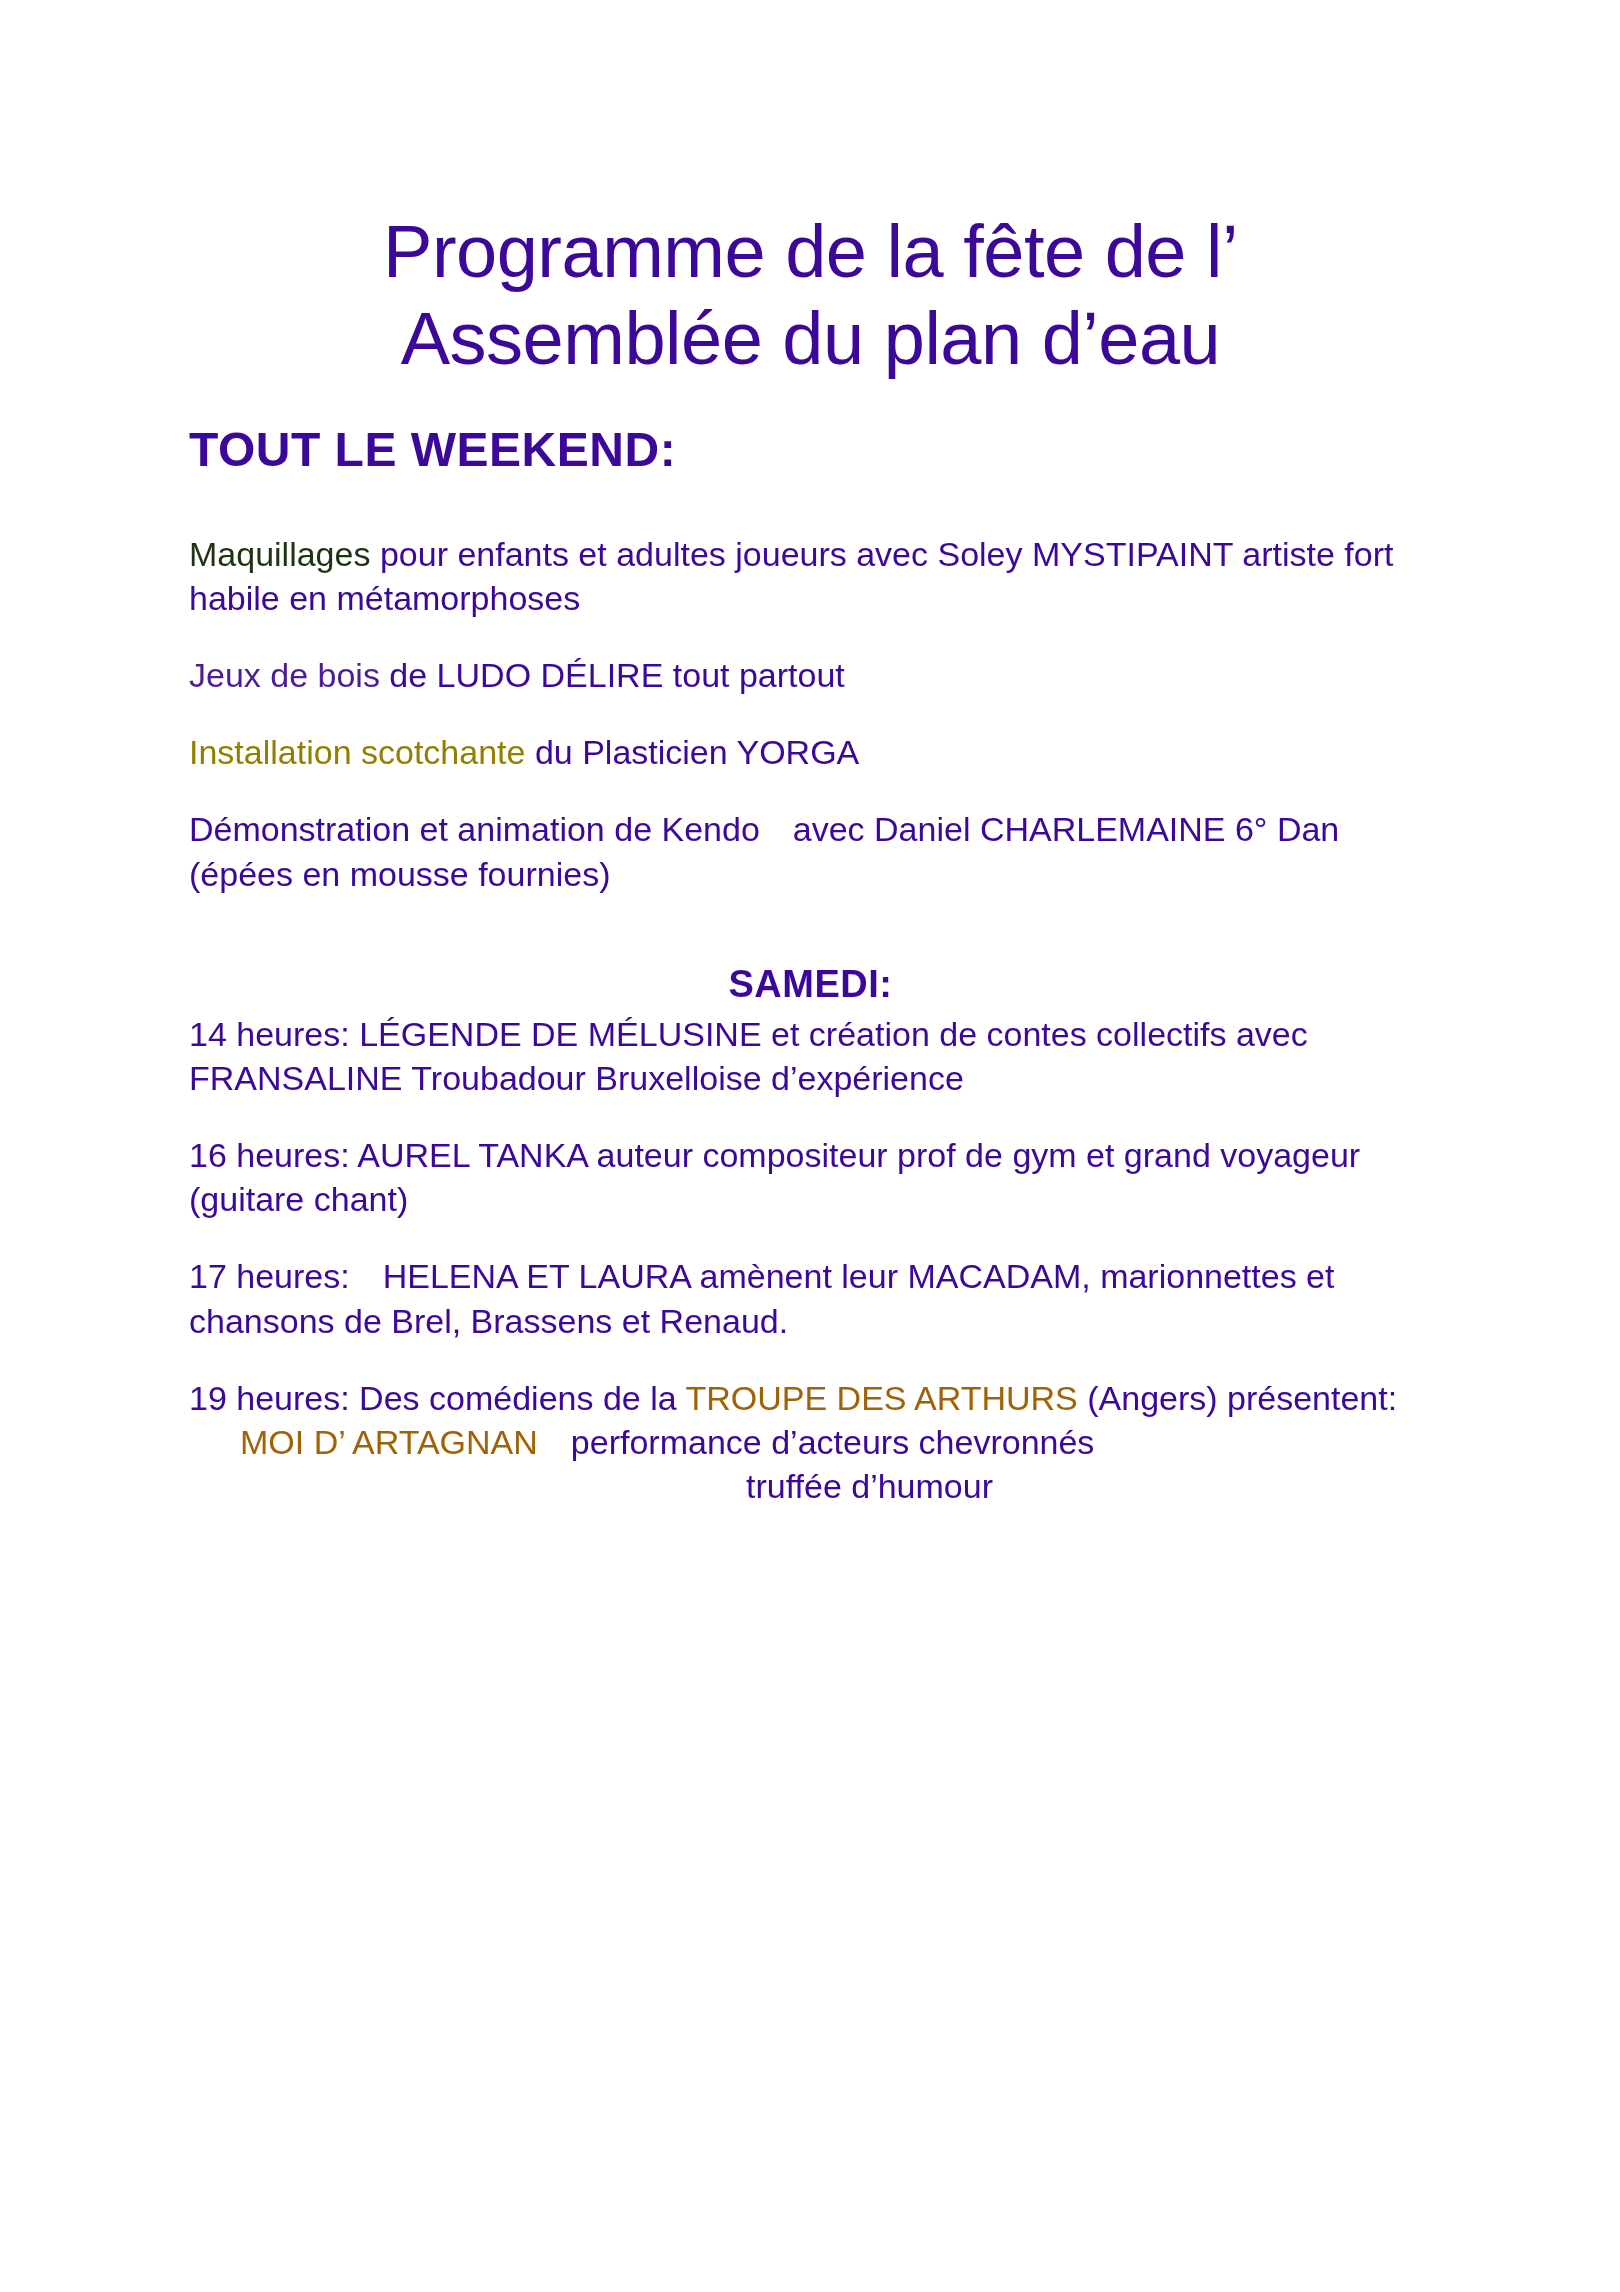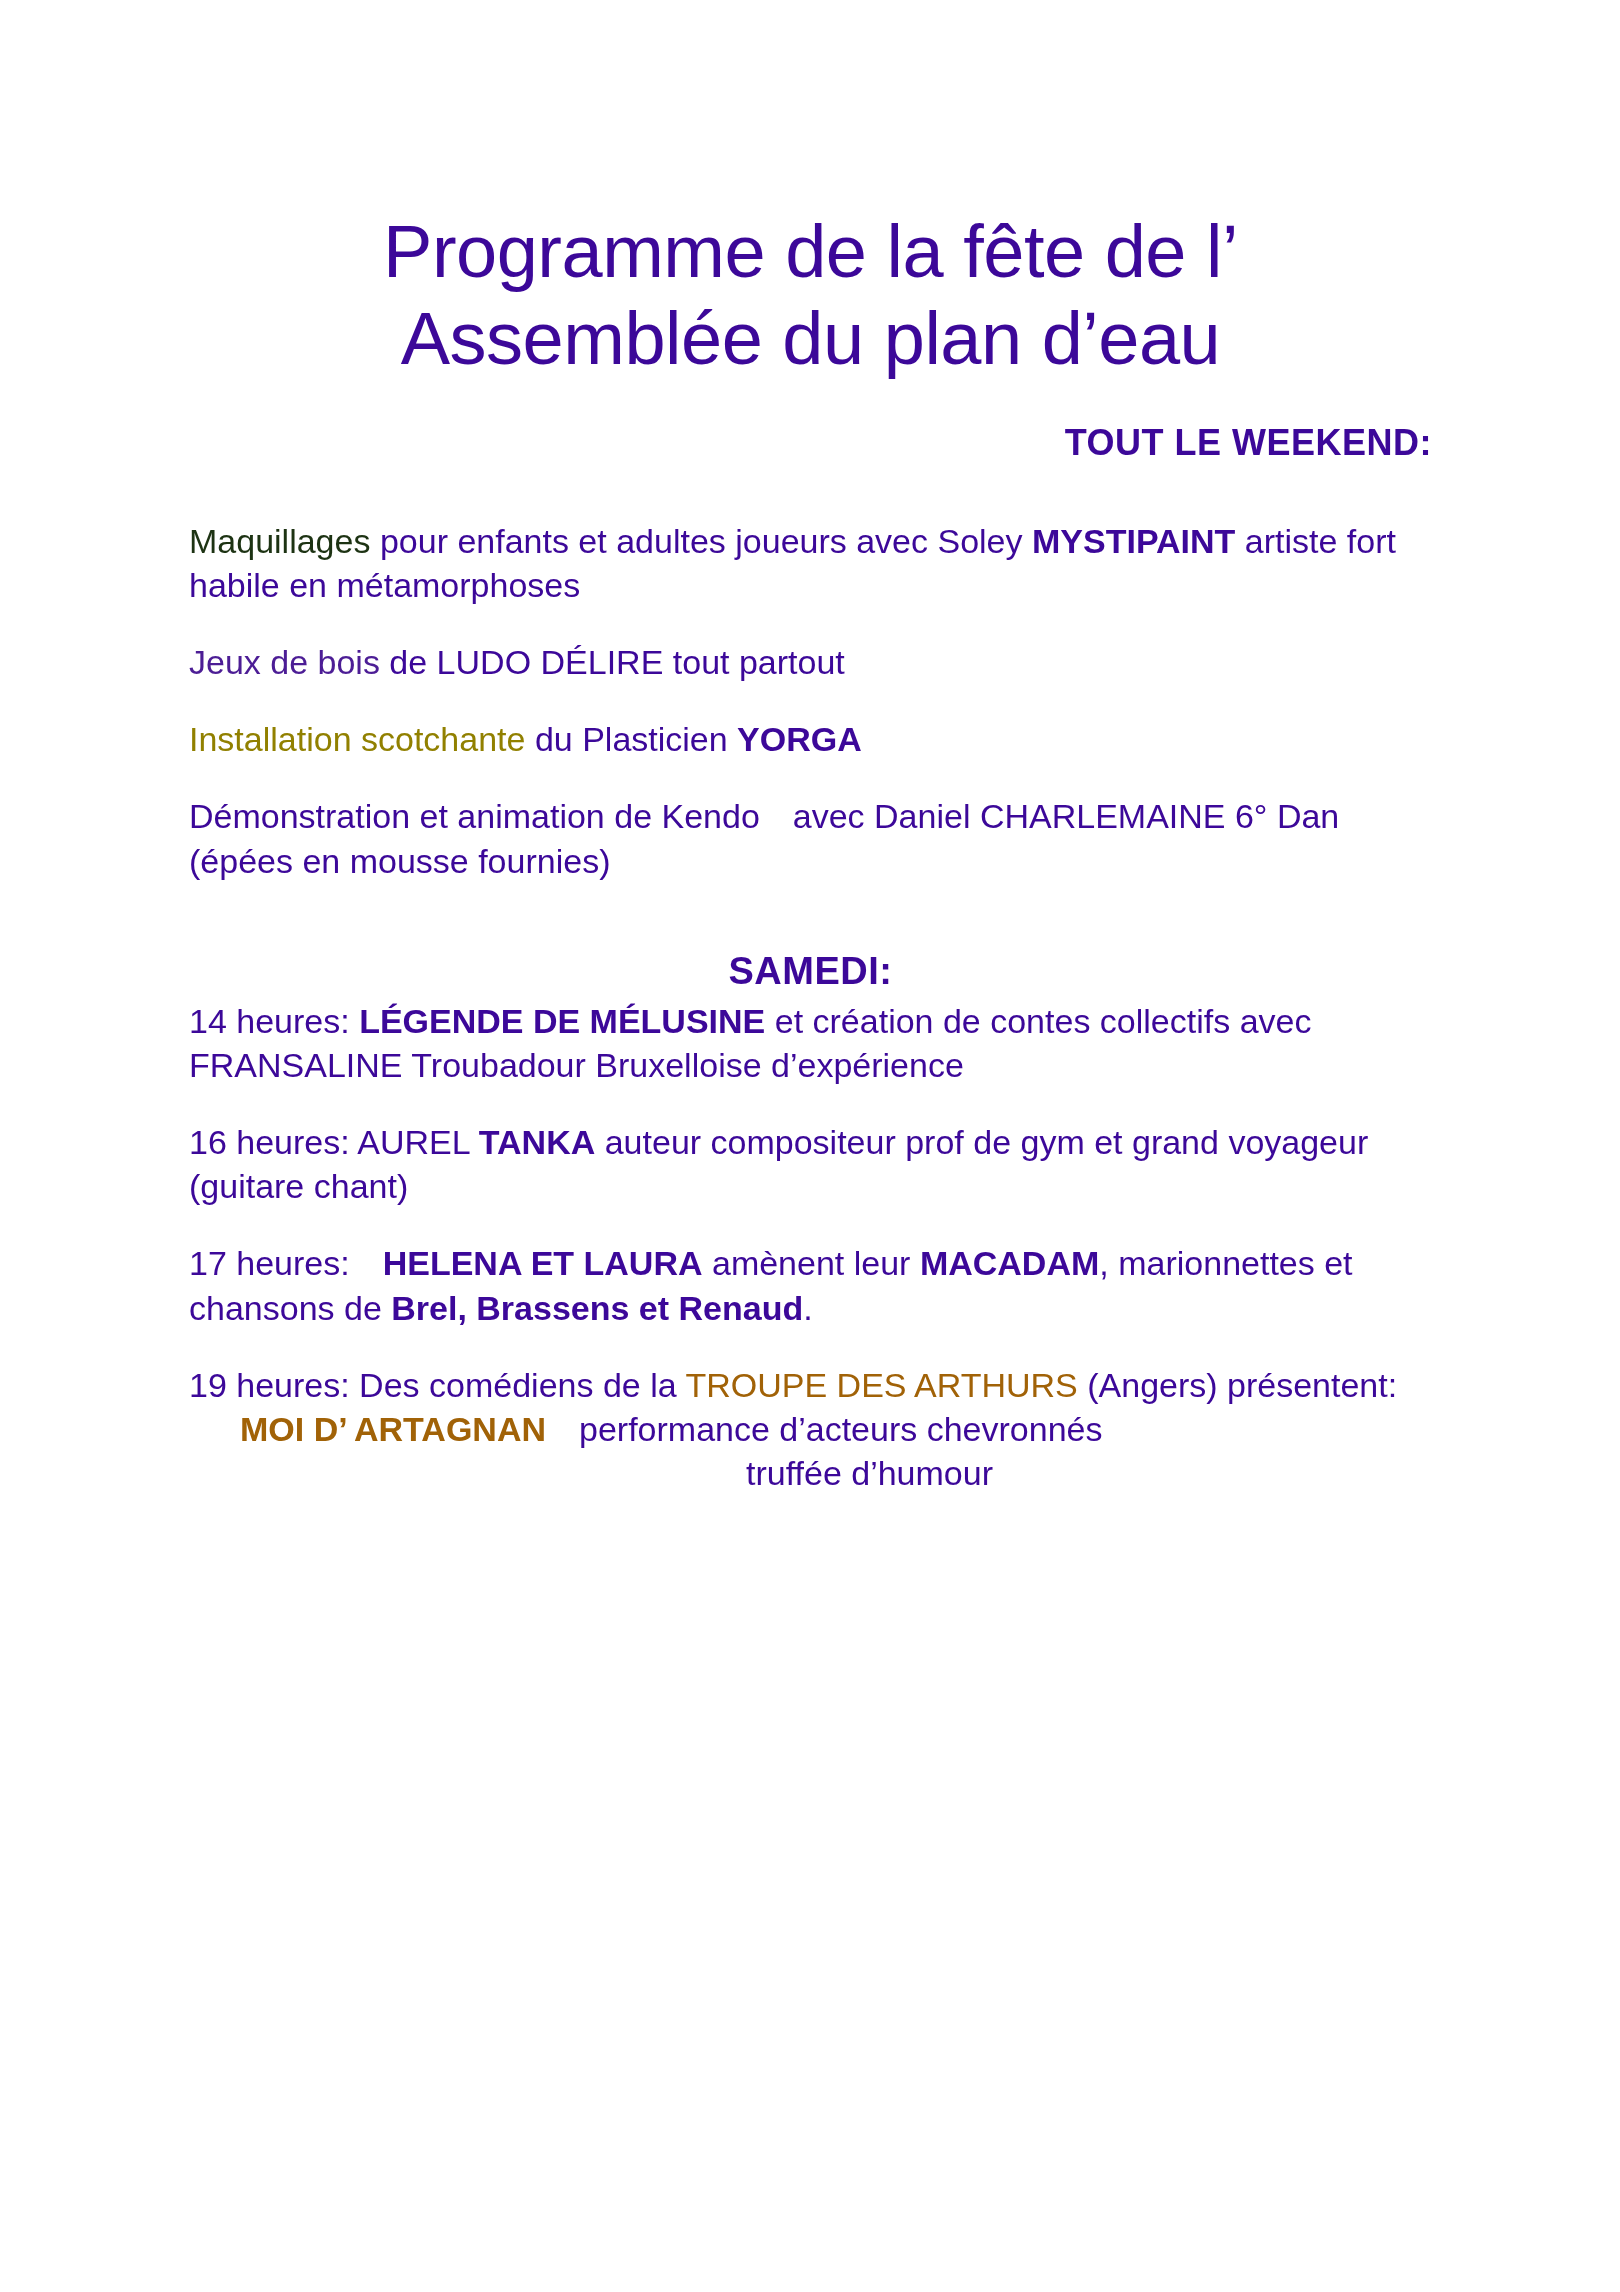--- a/index.html
+++ b/index.html
@@ -36,24 +36,24 @@
     line-height: 1.18;
     font-weight: 400;
     color: #3c0899;
     text-align: center;
     margin: 0 0 9.8px 0;
     letter-spacing: -0.5px;
   }
 
   
   .section-heading {
-    font-size: 36px;
+    font-size: 48px;
     font-weight: bold;
     color: #3c0899;
-    text-align: right;
+    text-align: left;
     margin: 39px 0 0 0;
     letter-spacing: 0.5px;
   }
   .heading-samedi {
     font-size: 38px;
     font-weight: bold;
     color: #3c0899;
     text-align: center;
     margin: 67px 0 5.9px 0;
     letter-spacing: 0.5px;
@@ -63,21 +63,21 @@
   .para {
     font-size: 34px;
     line-height: 1.30;
     color: #3c0899;
     margin: 0 0 33px 0;
     text-align: left;
   }
   .para.first-body { margin-top: 55px; }
   .para.tight { margin-bottom: 0; }
 
-  .b { font-weight: bold; }
+  .b { font-weight: normal; }
 
   
   .c-green   { color: #1d3313; }
   .c-brown   { color: #4c1d95; }
   .c-magenta { color: #ff00ff; }
   .c-olive   { color: #918000; }
   .c-maroon  { color: #a16207; }
 
   .indent-line {
     display: block;

